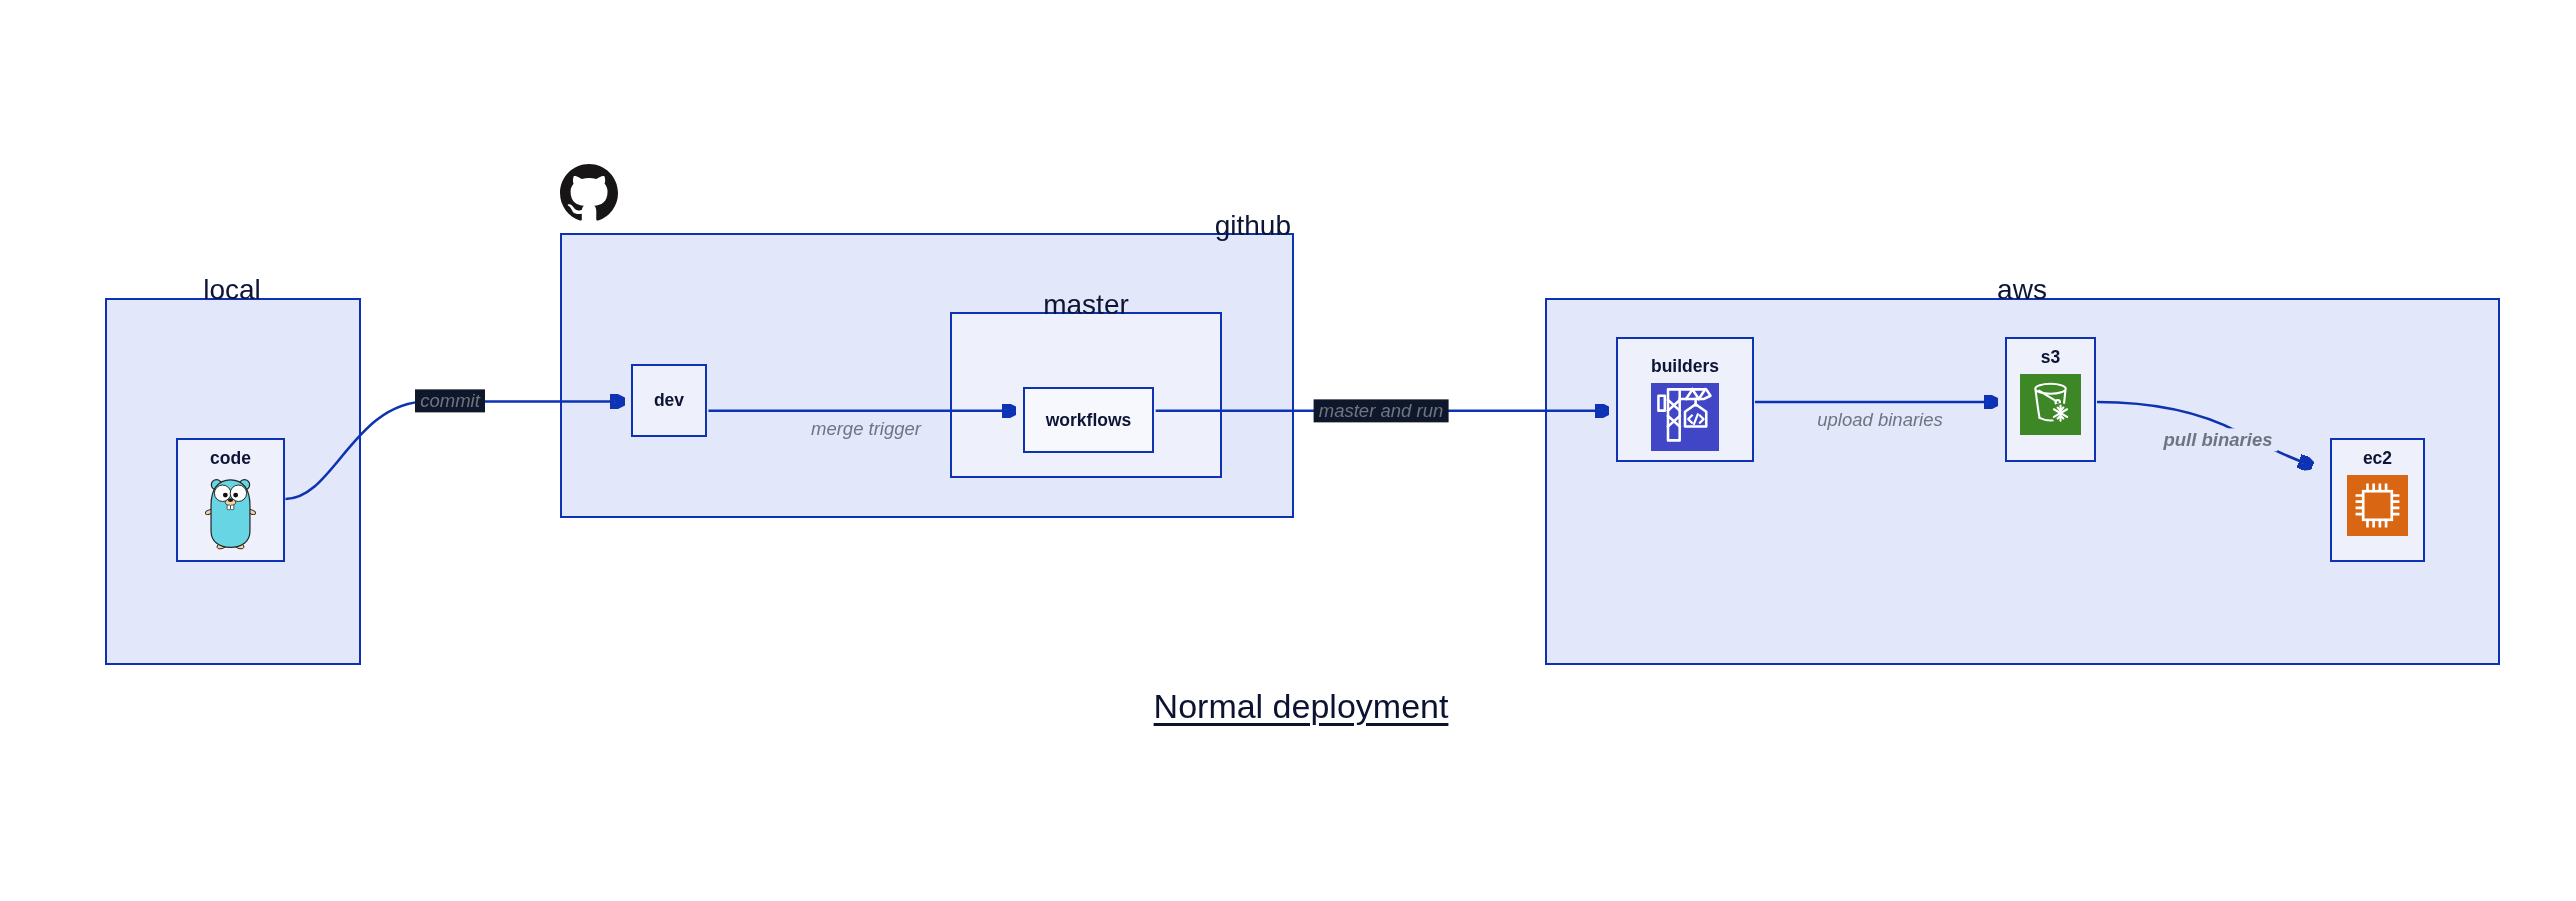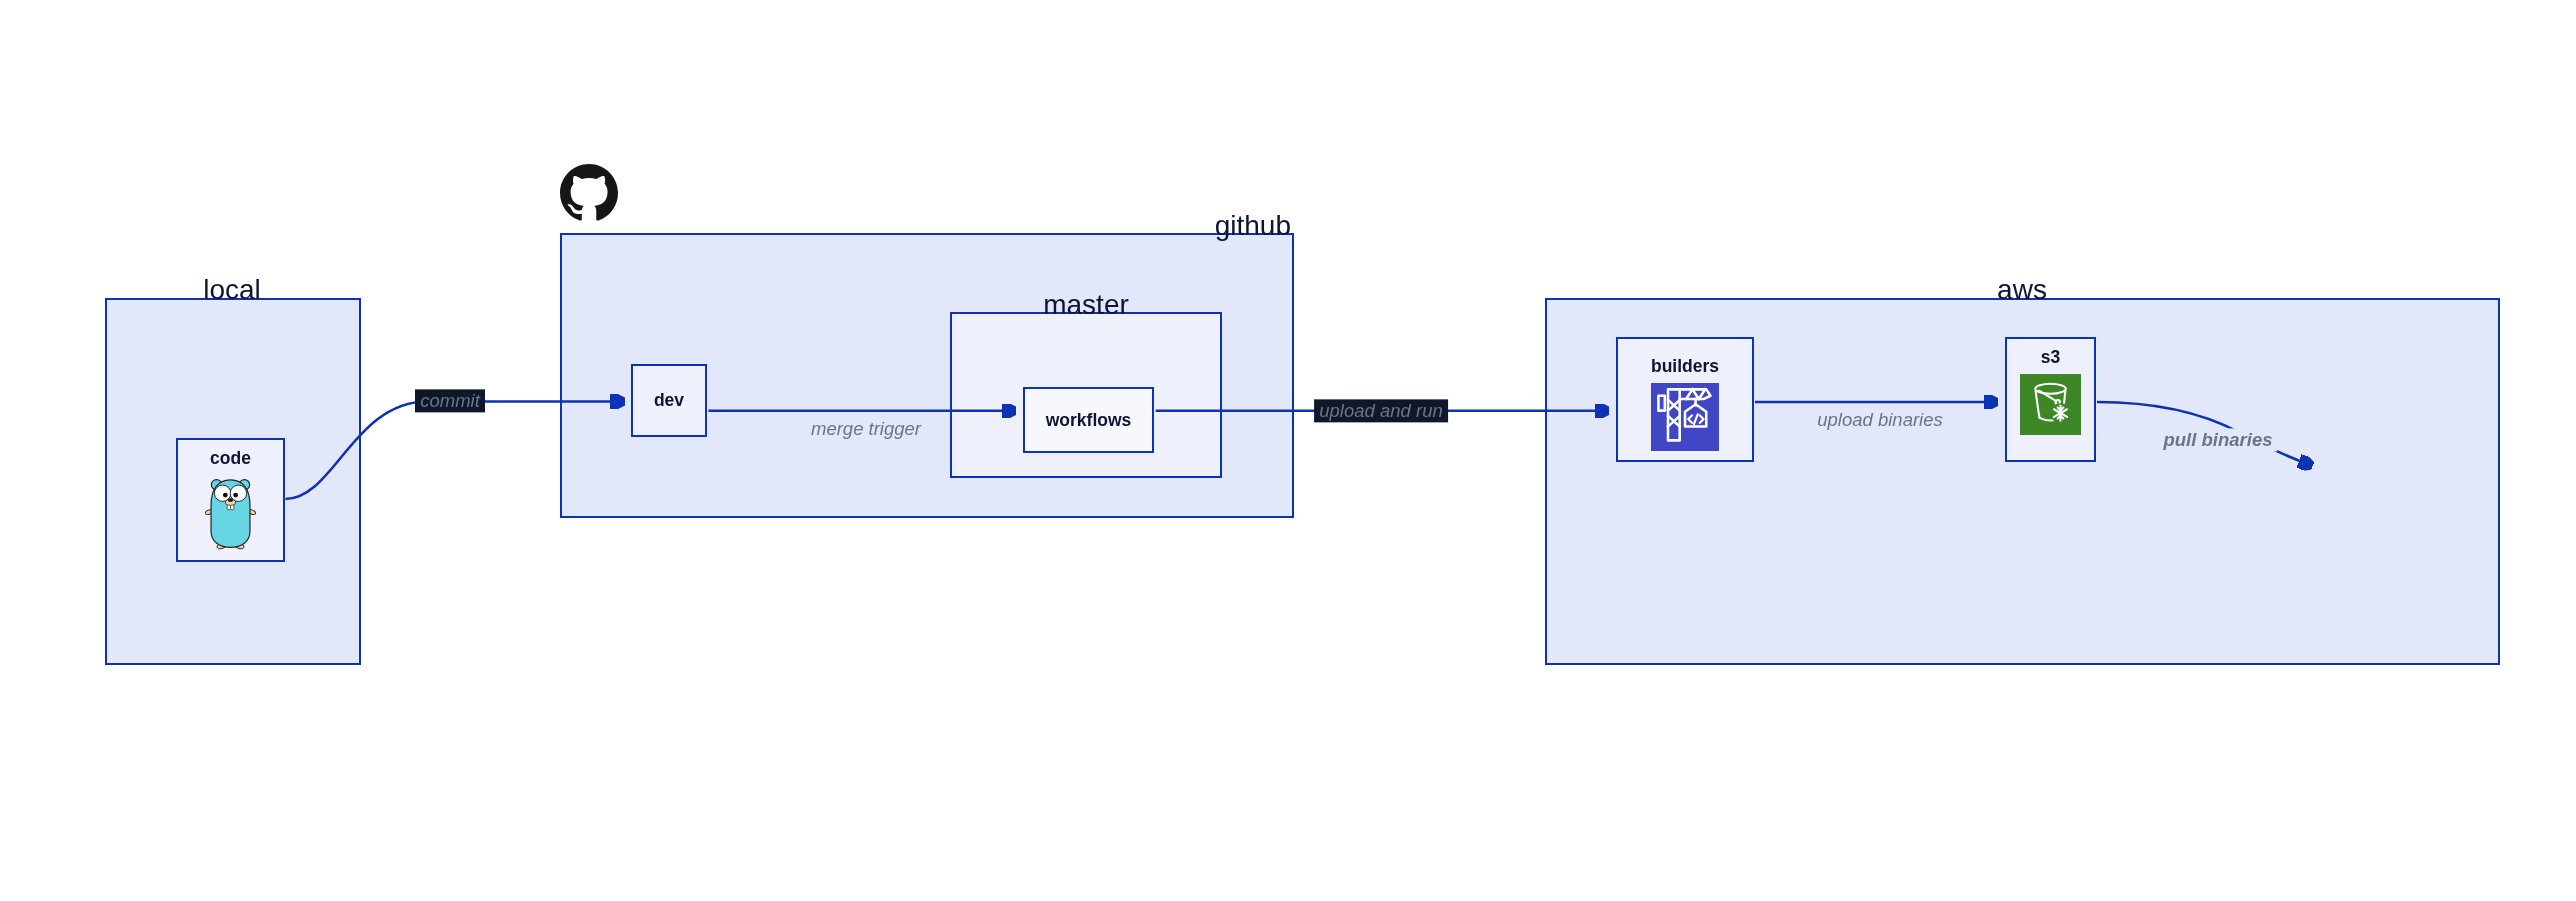--- a/index.html
+++ b/index.html
@@ -144,35 +144,51 @@
           <path d="M42.5 33 V49"></path>
           <path d="M35.6 37 L49.4 45"></path>
           <path d="M35.6 45 L49.4 37"></path>
           <path d="M39.5 35.2 L42.5 38.2 L45.5 35.2"></path>
           <path d="M39.5 46.8 L42.5 43.8 L45.5 46.8"></path>
         </g>
       </svg>
     </span>
   </div>
 
+  <div class="box node iconbox" style="left:2330px;top:438px;width:95px;height:124px;">
+    <div class="nlabel">ec2</div>
+    <span class="iconwrap">
+      <svg width="61" height="61" viewBox="0 0 64 64" aria-hidden="true">
+        <rect x="0" y="0" width="64" height="64" fill="#d86613"></rect>
+        <g stroke="#ffffff" stroke-width="2.8" fill="none">
+          <rect x="17" y="17" width="30" height="30"></rect>
+          <path d="M21.5 9 V17 M28 9 V17 M34.5 9 V17 M41 9 V17"></path>
+          <path d="M21.5 47 V55 M28 47 V55 M34.5 47 V55 M41 47 V55"></path>
+          <path d="M9 21.5 H17 M9 28 H17 M9 34.5 H17 M9 41 H17"></path>
+          <path d="M47 21.5 H55 M47 28 H55 M47 34.5 H55 M47 41 H55"></path>
+        </g>
+      </svg>
+    </span>
+  </div>
 
   <svg id="edges" width="2604" height="902" viewBox="0 0 5054 1750">
     <defs>
       <marker id="arrow" viewBox="0 0 10 10" refX="9" refY="5" markerWidth="5.6" markerHeight="5.6" orient="auto-start-reverse">
         <path d="M0 0 L10 5 L0 10 Z" fill="#0d33b4" stroke="none"></path>
       </marker>
     </defs>
     <path d="M 554 968 C 648 968 686 779 830 779 L 1210 779" marker-end="url(#arrow)"></path>
     <path d="M 1375 797 H 1970" marker-end="url(#arrow)"></path>
     <path d="M 2243 797 H 3121" marker-end="url(#arrow)"></path>
     <path d="M 3406 780 H 3875" marker-end="url(#arrow)"></path>
     <path d="M 4070 780 C 4180 780 4272 800 4344 838 C 4406 871 4450 890 4486 903" marker-end="url(#arrow)"></path>
   </svg>
 
   <span class="elabel on-white" style="left:450px;top:401px;">commit</span>
   <span class="elabel on-fill" style="left:866px;top:411px;">merge trigger</span>
-  <span class="elabel on-white" style="left:1381px;top:411px;">upload and run</span>
+  <span class="elabel on-white" style="left:1381px;top:411px;">master and run</span>
   <span class="elabel on-fill" style="left:1880px;top:402px;">upload binaries</span>
   <span class="elabel on-fill" style="left:2218px;top:422px;font-weight:bold;">pull binaries</span>
 
+  <div id="title">Normal deployment</div>
 
 </div>
 
 
 </body></html>

